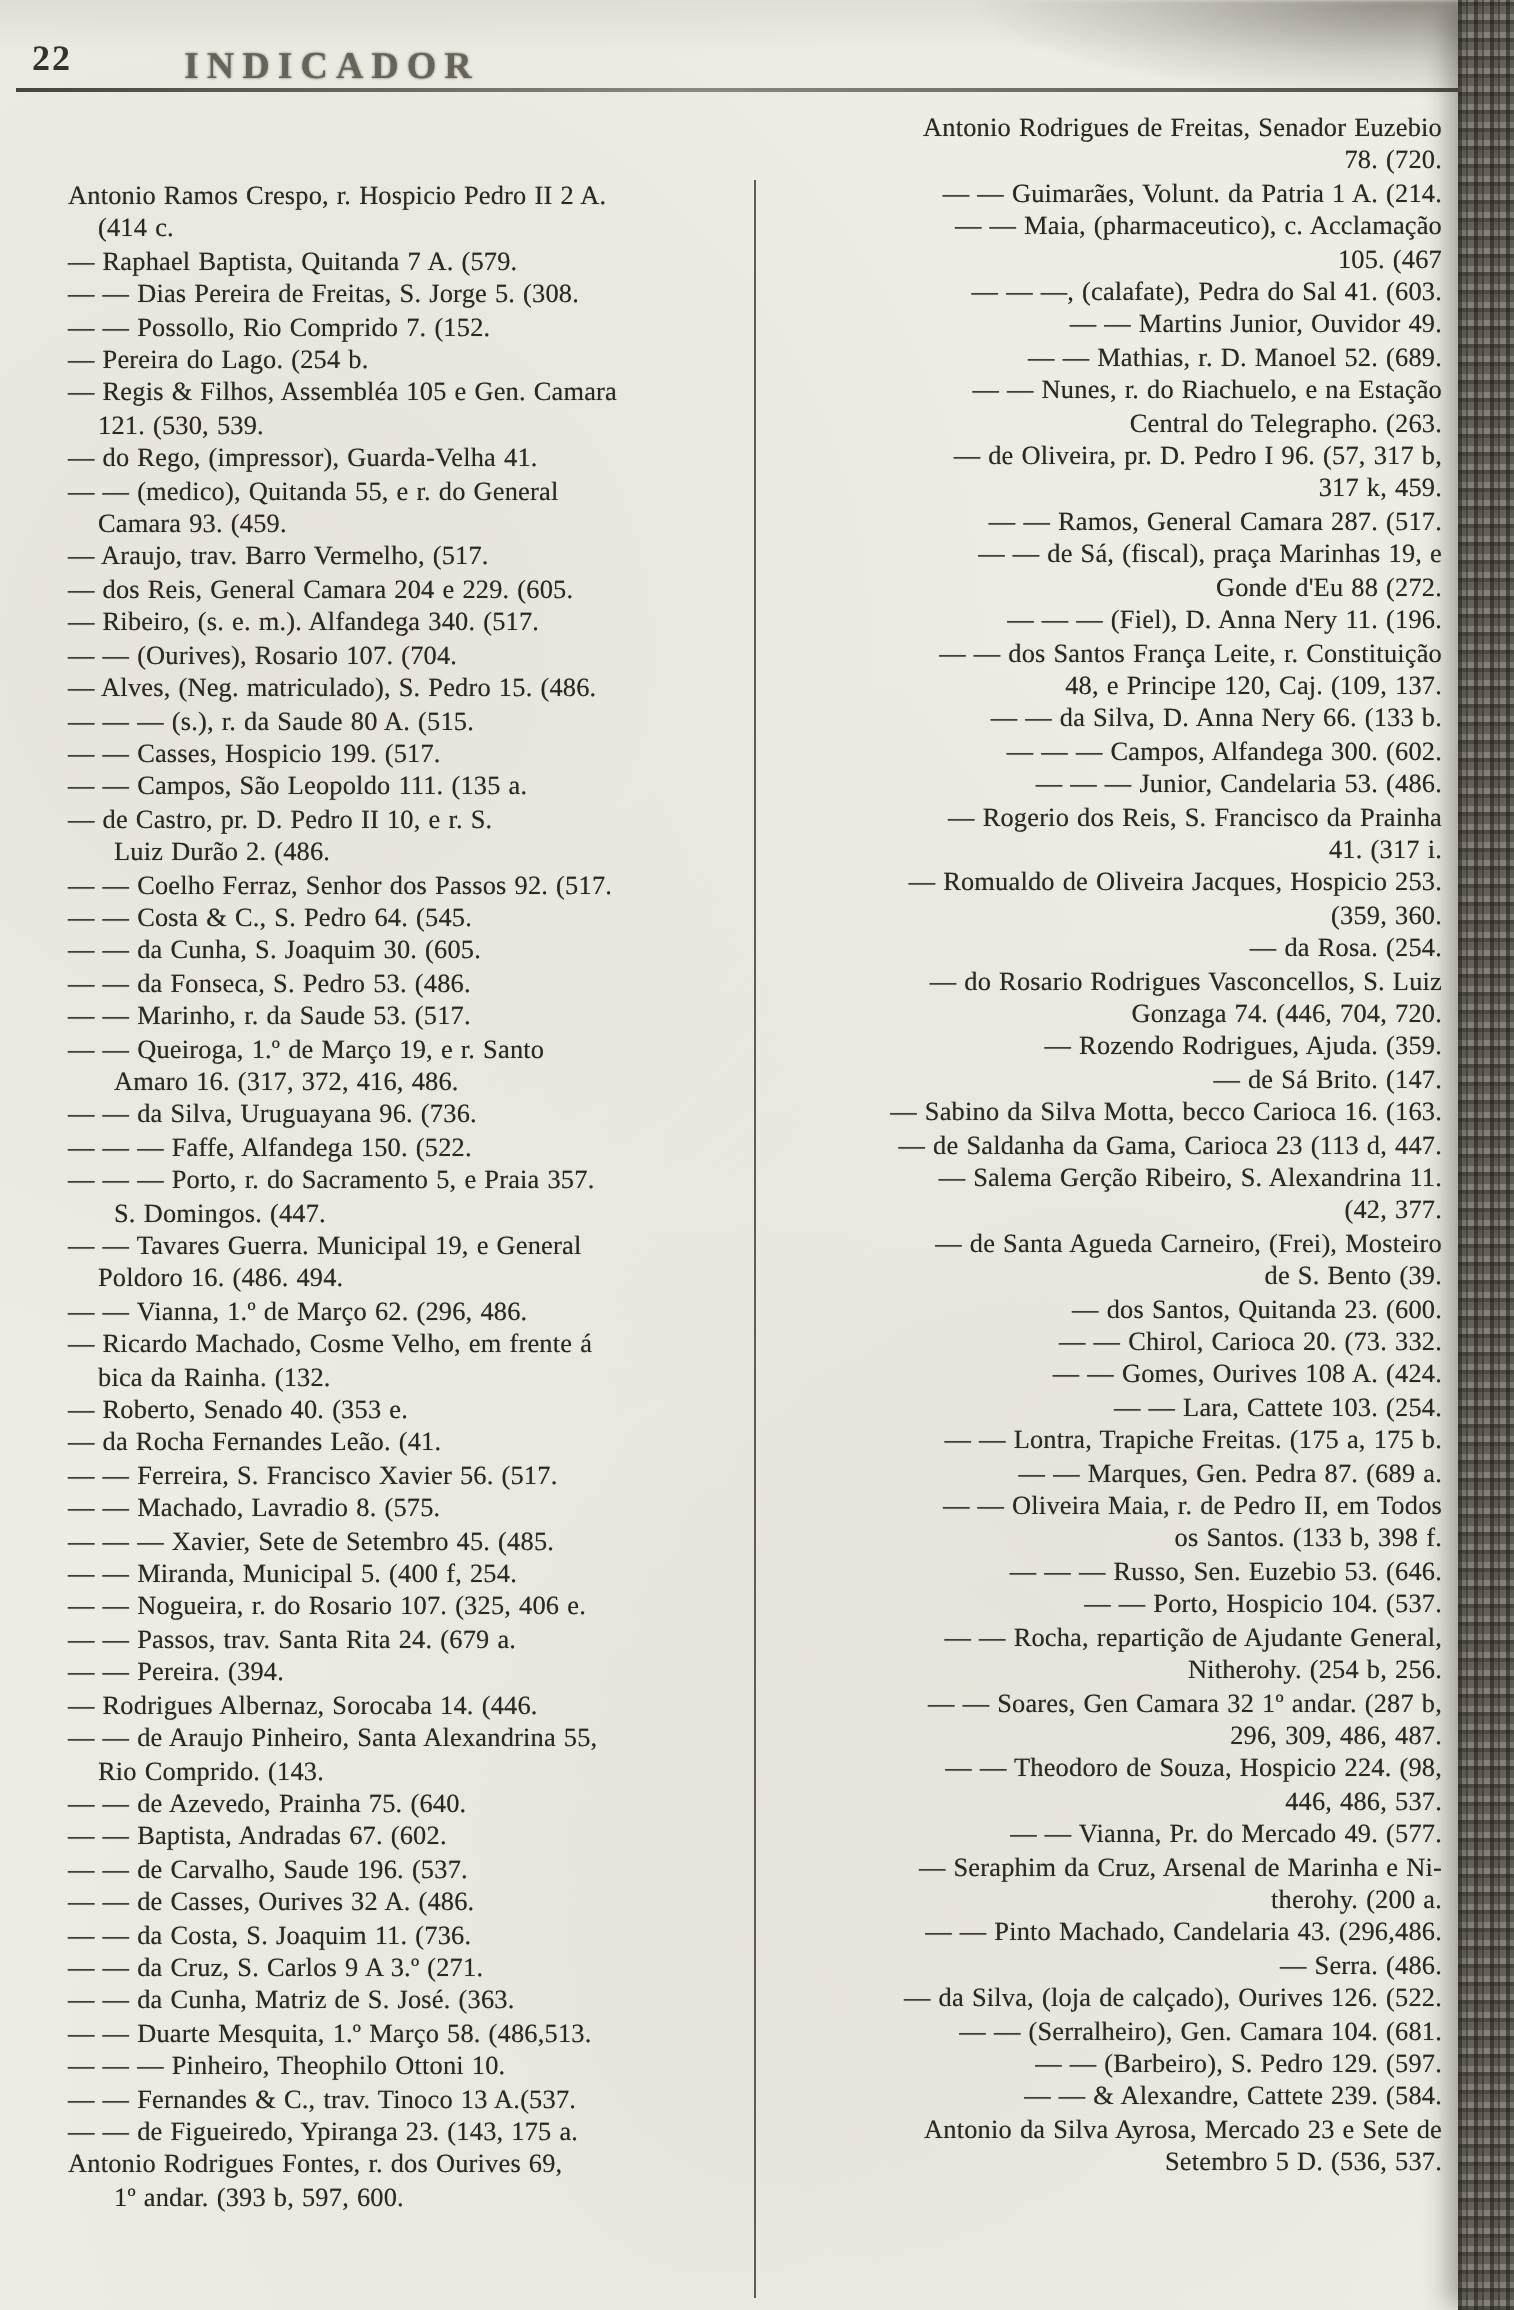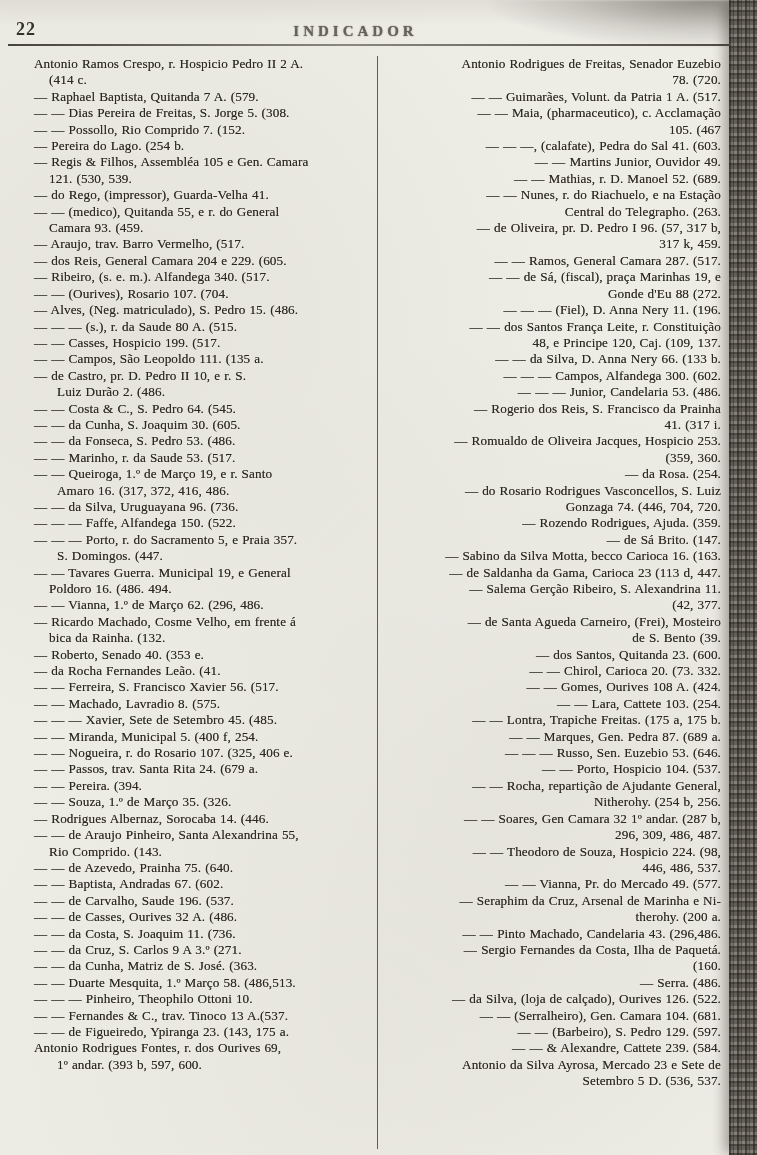--- a/index.html
+++ b/index.html
@@ -51,22 +51,22 @@
     position: absolute;
     top: 19px; left: 16px;
     font-size: 18px;
     font-weight: bold;
     letter-spacing: 1px;
     color: #35322b;
   }
   .title {
     position: absolute;
     top: 23px; left: 92px; right: 110px;
-    text-align: center;
-    font-size: 15px;
+    text-align: left;
+    font-size: 19px;
     font-weight: bold;
     letter-spacing: 4px;
     color: #4a463d;
     opacity: 0.82;
     text-shadow: 0 0 1.3px rgba(74,70,61,0.95);
   }
   .header-rule {
     position: absolute;
     top: 44px; left: 8px; right: 2px;
     height: 2px;
@@ -78,20 +78,21 @@
     top: 56px; left: 34px; right: 36px; bottom: 6px;
     display: flex;
   }
   .col {
     width: 50%;
     box-sizing: border-box;
   }
   .col-left {
     padding-right: 7px;
     border-right: 1px solid rgba(58,54,46,0.78);
+    margin-top: 34px;
   }
   .col-right {
     padding-left: 8px;
     text-align: right;
   }
   .entry {
     margin: 0;
     padding-left: 15px;
     text-indent: -15px;
     font-size: 13.2px;
@@ -132,20 +133,21 @@
         <p class="entry">— Araujo, trav. Barro Vermelho, (517.</p>
         <p class="entry">— dos Reis, General Camara 204 e 229. (605.</p>
         <p class="entry">— Ribeiro, (s. e. m.). Alfandega 340. (517.</p>
         <p class="entry">— — (Ourives), Rosario 107. (704.</p>
         <p class="entry">— Alves, (Neg. matriculado), S. Pedro 15. (486.</p>
         <p class="entry">— — — (s.), r. da Saude 80 A. (515.</p>
         <p class="entry">— — Casses, Hospicio 199. (517.</p>
         <p class="entry">— — Campos, São Leopoldo 111. (135 a.</p>
         <p class="entry">— de Castro, pr. D. Pedro II 10, e r. S.
   Luiz Durão 2. (486.</p>
+        <p class="entry">— — Coelho Ferraz, Senhor dos Passos 92. (517.</p>
         <p class="entry">— — Costa &amp; C., S. Pedro 64. (545.</p>
         <p class="entry">— — da Cunha, S. Joaquim 30. (605.</p>
         <p class="entry">— — da Fonseca, S. Pedro 53. (486.</p>
         <p class="entry">— — Marinho, r. da Saude 53. (517.</p>
         <p class="entry">— — Queiroga, 1.º de Março 19, e r. Santo
   Amaro 16. (317, 372, 416, 486.</p>
         <p class="entry">— — da Silva, Uruguayana 96. (736.</p>
         <p class="entry">— — — Faffe, Alfandega 150. (522.</p>
         <p class="entry">— — — Porto, r. do Sacramento 5, e Praia 357.
   S. Domingos. (447.</p>
@@ -156,42 +158,41 @@
 bica da Rainha. (132.</p>
         <p class="entry">— Roberto, Senado 40. (353 e.</p>
         <p class="entry">— da Rocha Fernandes Leão. (41.</p>
         <p class="entry">— — Ferreira, S. Francisco Xavier 56. (517.</p>
         <p class="entry">— — Machado, Lavradio 8. (575.</p>
         <p class="entry">— — — Xavier, Sete de Setembro 45. (485.</p>
         <p class="entry">— — Miranda, Municipal 5. (400 f, 254.</p>
         <p class="entry">— — Nogueira, r. do Rosario 107. (325, 406 e.</p>
         <p class="entry">— — Passos, trav. Santa Rita 24. (679 a.</p>
         <p class="entry">— — Pereira. (394.</p>
-        <p class="entry">— — Souza, 1.º de Março 35. (326.</p>
         <p class="entry">— Rodrigues Albernaz, Sorocaba 14. (446.</p>
         <p class="entry">— — de Araujo Pinheiro, Santa Alexandrina 55,
 Rio Comprido. (143.</p>
         <p class="entry">— — de Azevedo, Prainha 75. (640.</p>
         <p class="entry">— — Baptista, Andradas 67. (602.</p>
         <p class="entry">— — de Carvalho, Saude 196. (537.</p>
         <p class="entry">— — de Casses, Ourives 32 A. (486.</p>
         <p class="entry">— — da Costa, S. Joaquim 11. (736.</p>
         <p class="entry">— — da Cruz, S. Carlos 9 A 3.º (271.</p>
         <p class="entry">— — da Cunha, Matriz de S. José. (363.</p>
         <p class="entry">— — Duarte Mesquita, 1.º Março 58. (486,513.</p>
         <p class="entry">— — — Pinheiro, Theophilo Ottoni 10.</p>
         <p class="entry">— — Fernandes &amp; C., trav. Tinoco 13 A.(537.</p>
         <p class="entry">— — de Figueiredo, Ypiranga 23. (143, 175 a.</p>
         <p class="entry">Antonio Rodrigues Fontes, r. dos Ourives 69,
   1º andar. (393 b, 597, 600.</p>
       </div>
     <div class="col col-right">
         <p class="entry">Antonio Rodrigues de Freitas, Senador Euzebio
   78. (720.</p>
-        <p class="entry">— — Guimarães, Volunt. da Patria 1 A. (517.</p>
+        <p class="entry">— — Guimarães, Volunt. da Patria 1 A. (214.</p>
         <p class="entry">— — Maia, (pharmaceutico), c. Acclamação
   105. (467</p>
         <p class="entry">— — —, (calafate), Pedra do Sal 41. (603.</p>
         <p class="entry">— — Martins Junior, Ouvidor 49.</p>
         <p class="entry">— — Mathias, r. D. Manoel 52. (689.</p>
         <p class="entry">— — Nunes, r. do Riachuelo, e na Estação
   Central do Telegrapho. (263.</p>
         <p class="entry">— de Oliveira, pr. D. Pedro I 96. (57, 317 b,
 317 k, 459.</p>
         <p class="entry">— — Ramos, General Camara 287. (517.</p>
@@ -217,34 +218,34 @@
         <p class="entry">— Salema Gerção Ribeiro, S. Alexandrina 11.
 (42, 377.</p>
         <p class="entry">— de Santa Agueda Carneiro, (Frei), Mosteiro
 de S. Bento (39.</p>
         <p class="entry">— dos Santos, Quitanda 23. (600.</p>
         <p class="entry">— — Chirol, Carioca 20. (73. 332.</p>
         <p class="entry">— — Gomes, Ourives 108 A. (424.</p>
         <p class="entry">— — Lara, Cattete 103. (254.</p>
         <p class="entry">— — Lontra, Trapiche Freitas. (175 a, 175 b.</p>
         <p class="entry">— — Marques, Gen. Pedra 87. (689 a.</p>
+        <p class="entry">— — Oliveira Maia, r. de Pedro II, em Todos
+os Santos. (133 b, 398 f.</p>
         <p class="entry">— — — Russo, Sen. Euzebio 53. (646.</p>
         <p class="entry">— — Porto, Hospicio 104. (537.</p>
         <p class="entry">— — Rocha, repartição de Ajudante General,
 Nitherohy. (254 b, 256.</p>
         <p class="entry">— — Soares, Gen Camara 32 1º andar. (287 b,
 296, 309, 486, 487.</p>
         <p class="entry">— — Theodoro de Souza, Hospicio 224. (98,
 446, 486, 537.</p>
         <p class="entry">— — Vianna, Pr. do Mercado 49. (577.</p>
         <p class="entry">— Seraphim da Cruz, Arsenal de Marinha e Ni-
 therohy. (200 a.</p>
         <p class="entry">— — Pinto Machado, Candelaria 43. (296,486.</p>
-        <p class="entry">— Sergio Fernandes da Costa, Ilha de Paquetá.
-(160.</p>
         <p class="entry">— Serra. (486.</p>
         <p class="entry">— da Silva, (loja de calçado), Ourives 126. (522.</p>
         <p class="entry">— — (Serralheiro), Gen. Camara 104. (681.</p>
         <p class="entry">— — (Barbeiro), S. Pedro 129. (597.</p>
         <p class="entry">— — &amp; Alexandre, Cattete 239. (584.</p>
         <p class="entry">Antonio da Silva Ayrosa, Mercado 23 e Sete de
   Setembro 5 D. (536, 537.</p>
       </div>
   </div>
 

